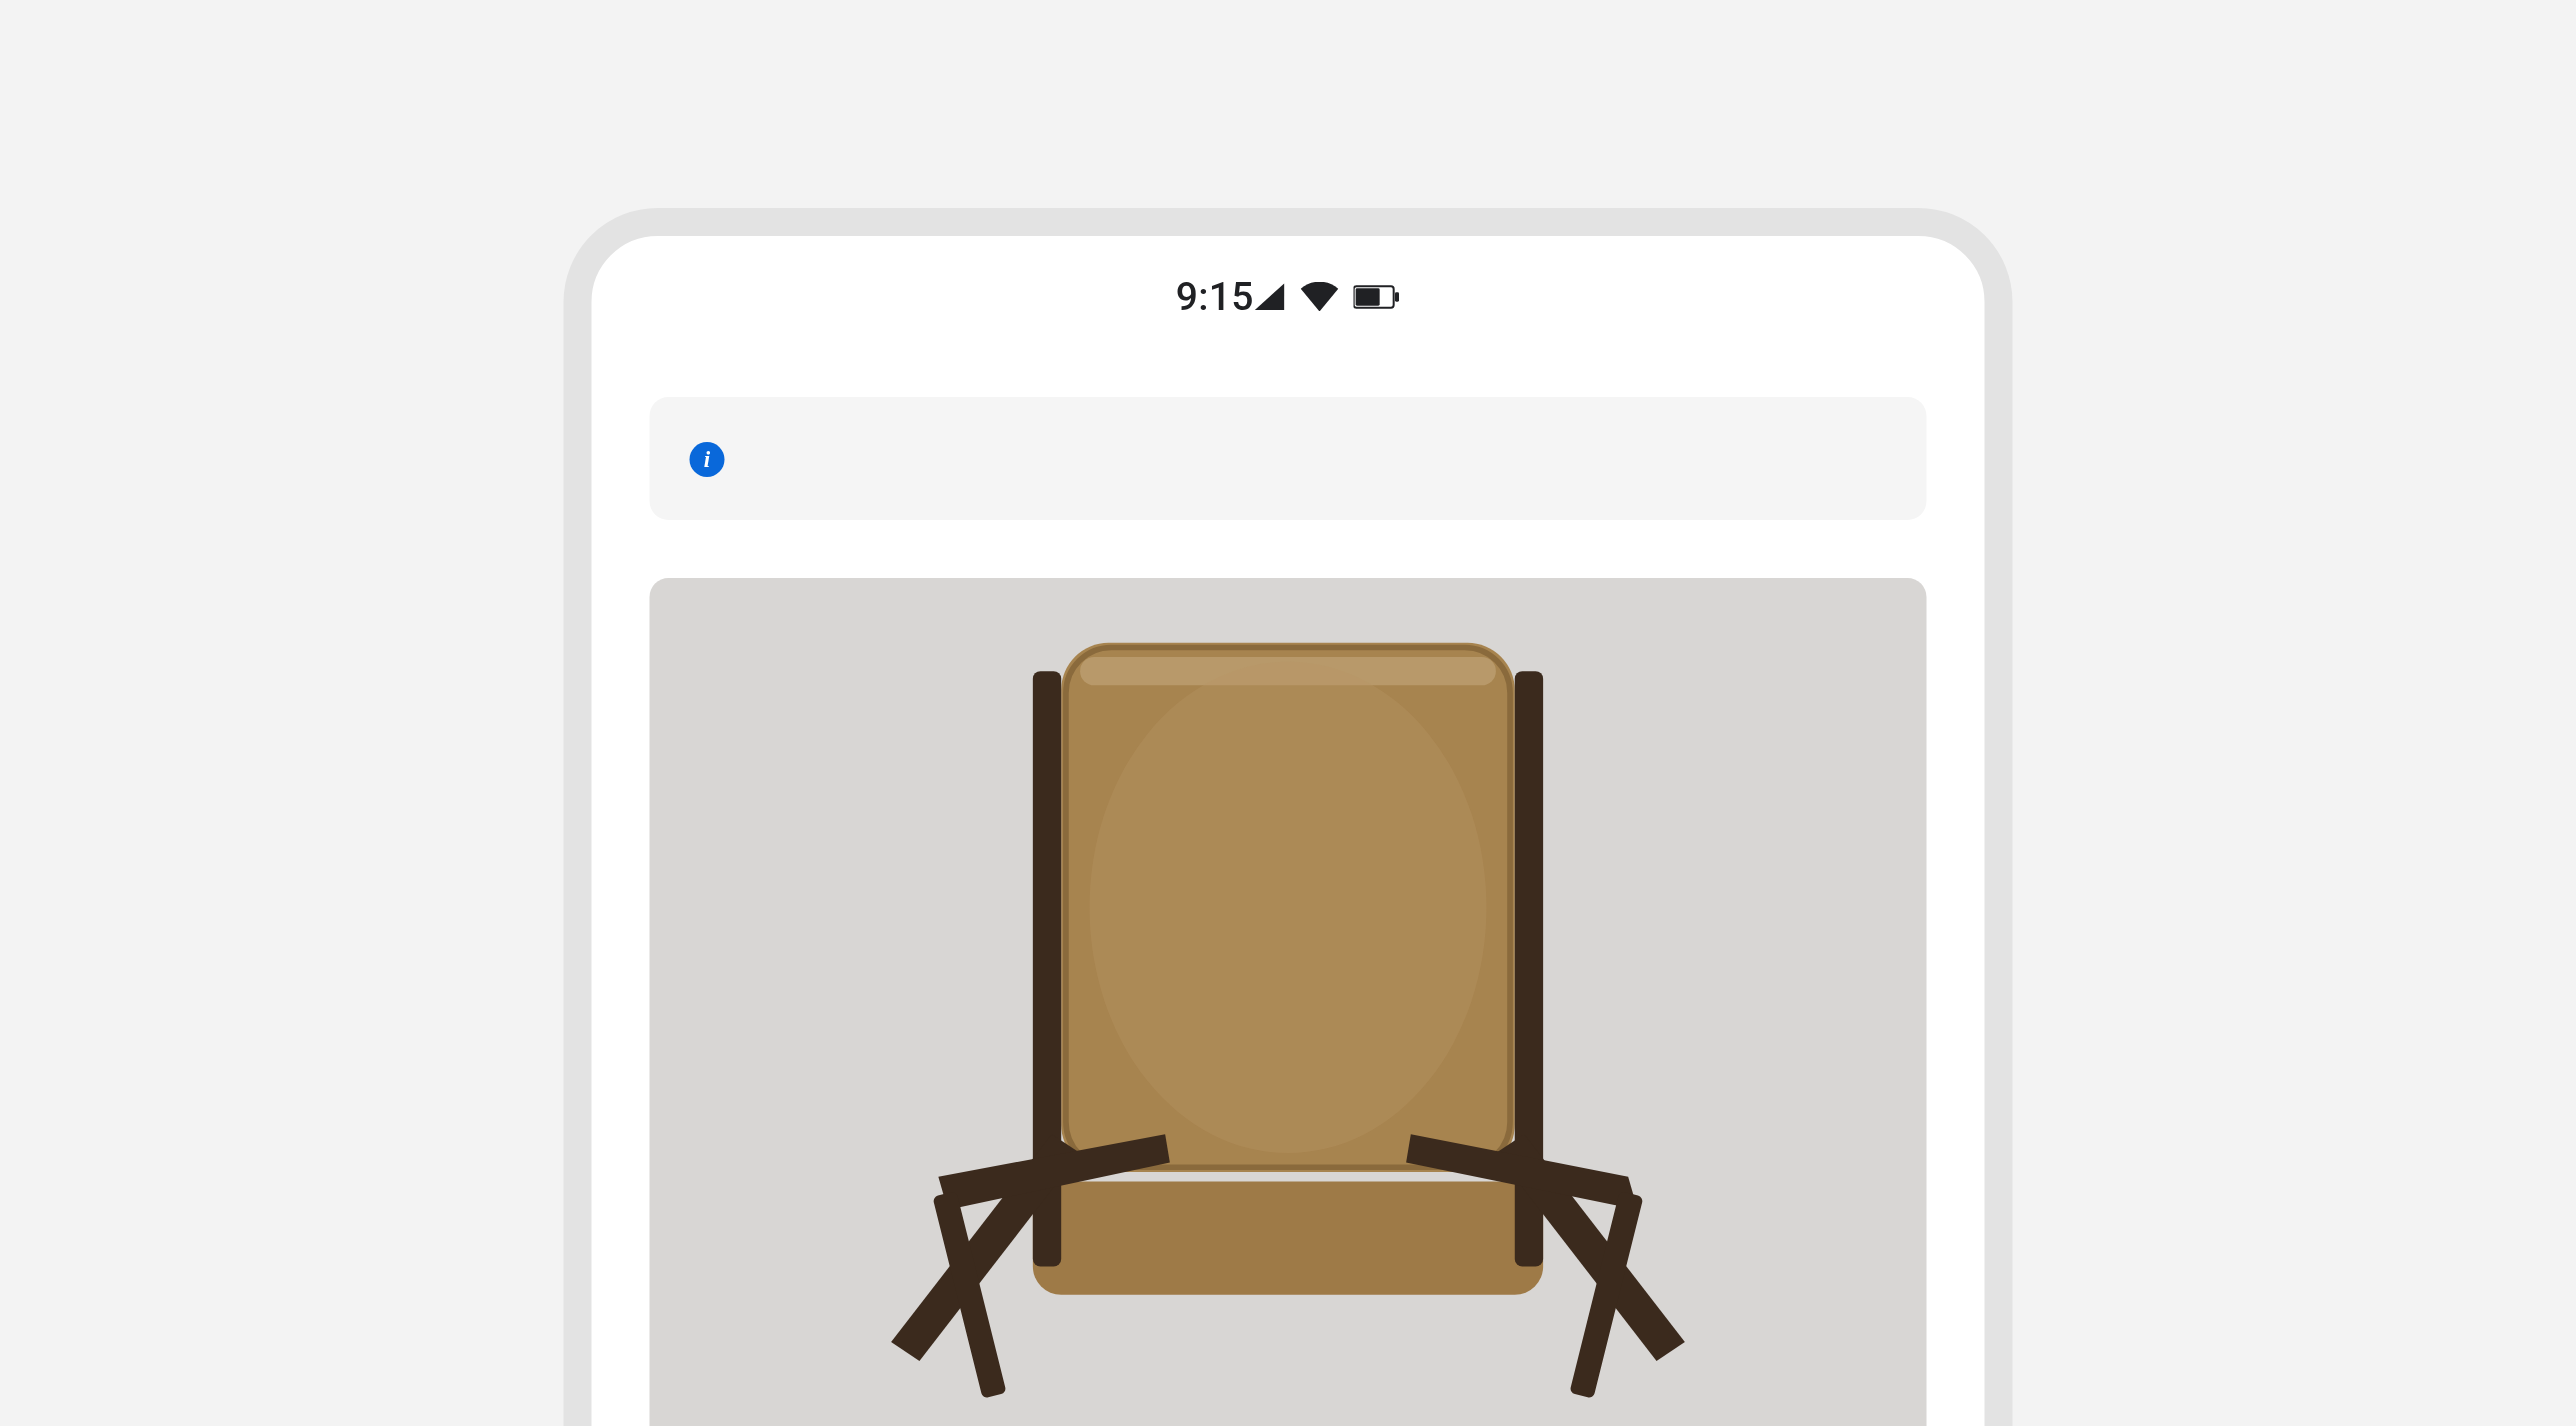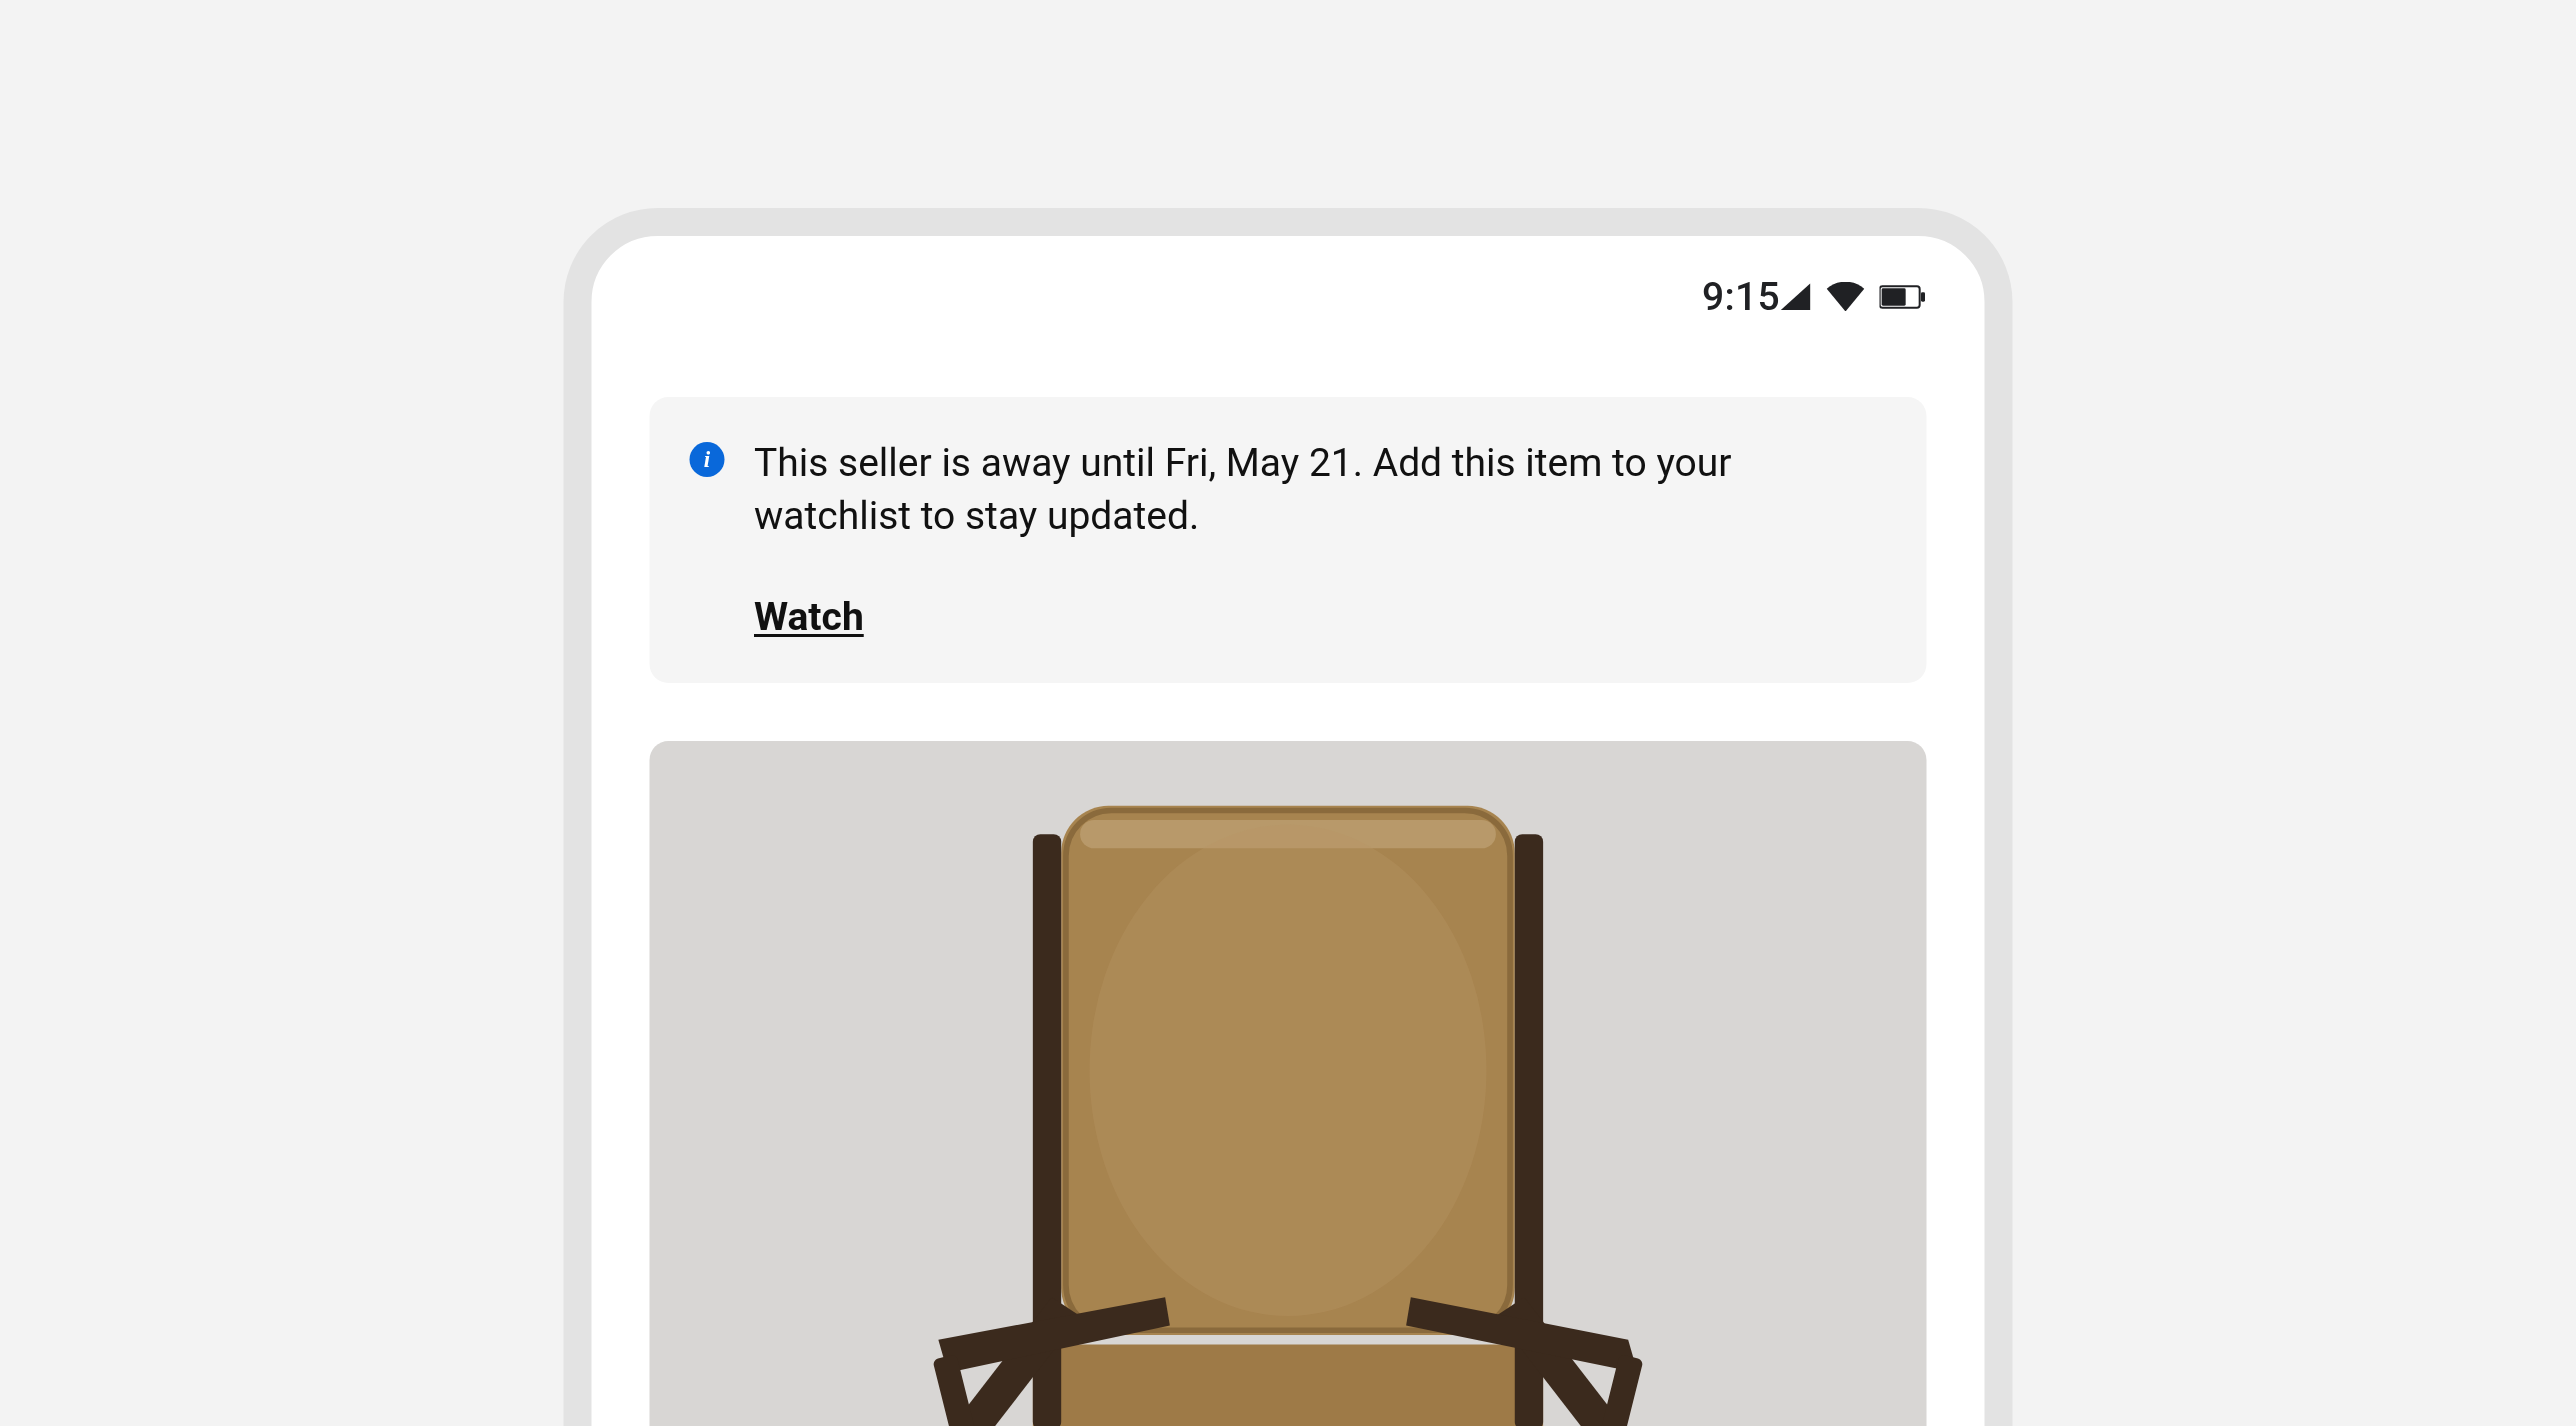--- a/index.html
+++ b/index.html
@@ -35,21 +35,21 @@
     padding: 0 58px;
     display: flex;
     flex-direction: column;
   }
 
   
   .statusbar {
     height: 121px;
     display: flex;
     align-items: center;
-    justify-content: flex-end;
+    justify-content: center;
     color: #202124;
   }
   .statusbar .time {
     font-size: 39px;
     font-weight: 500;
     letter-spacing: 0.3px;
   }
   .status-icons {
     display: flex;
     align-items: center;
@@ -144,24 +144,20 @@
               <rect x="62" y="11" width="6" height="14" rx="2" fill="#202124"></rect>
             </svg>
           </span>
         </div>
       </div>
 
       <div class="notice">
         <div class="info-badge">
           <span>i</span>
         </div>
-        <div class="notice-body">
-          <div class="notice-msg">This seller is away until Fri, May 21. Add this item to your watchlist to stay updated.</div>
-          <a class="notice-cta">Watch</a>
-        </div>
       </div>
 
       <div class="product">
         <svg class="chair-svg" viewBox="0 0 1000 900" aria-label="Tan leather mid-century lounge chair with dark wood frame">
 
           <rect x="260" y="40" width="480" height="560" rx="50" fill="#a7844f"></rect>
           <rect x="265" y="45" width="470" height="550" rx="48" fill="none" stroke="#8a6a3c" stroke-width="6"></rect>
 
           <rect x="280" y="55" width="440" height="30" rx="15" fill="#b8996a"></rect>
 

